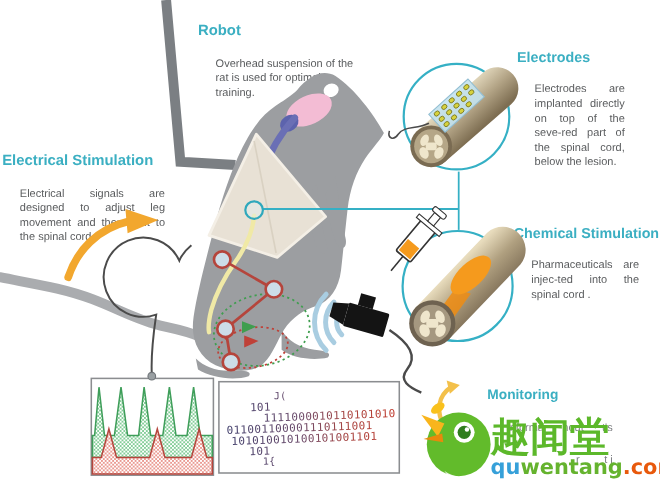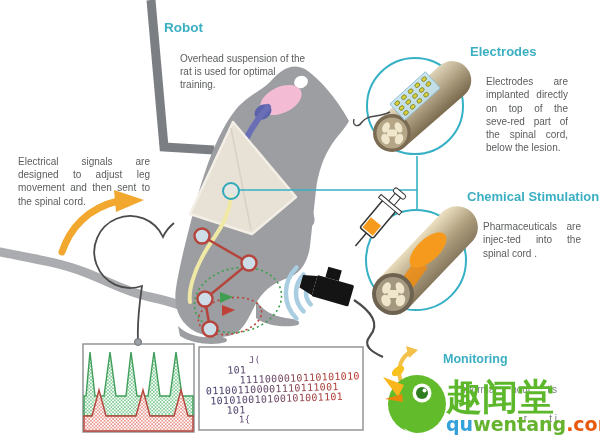--- a/index.html
+++ b/index.html
@@ -3,42 +3,43 @@
 <meta charset="utf-8">
 <style>
   html,body{margin:0;padding:0;}
   body{width:600px;height:441px;position:relative;background:#ffffff;overflow:hidden;
        font-family:"Liberation Sans",sans-serif;}
   #art{position:absolute;left:0;top:0;z-index:2;pointer-events:none;}
   .lbl{position:absolute;z-index:1;}
   .lbl h3{margin:0 0 2px 0;font-weight:600;color:#3bafc2;font-size:13px;line-height:1.1;white-space:nowrap;}
   .lbl p{margin:16px;font-size:10px;color:#5a5c5e;line-height:1.32;}
   .just p{text-align:justify;}
-  #robot-label{left:164px;top:21px;width:163px;}
+  #robot-label{left:180px;top:21px;width:163px;}
   #robot-label h3{font-size:13.5px;}
   #electrodes-label{left:470px;top:45px;width:114px;}
   #electrical-label{left:2px;top:139px;width:164px;}
   #electrical-label h3{font-size:13.5px;}
-  #chemical-label{left:467px;top:190px;width:130px;}
+  #chemical-label{left:467px;top:205px;width:130px;}
   #monitoring-label{left:423px;top:353px;width:150px;}
   #monitoring-label h3{font-size:12.5px;margin-left:20px;}
   #monitoring-label p{white-space:pre;color:#7b7d80;text-align:right;}
 </style>
 </head>
 <body>
 
 <div class="lbl" id="robot-label">
   <h3>Robot</h3>
   <p>Overhead suspension of the rat is used for optimal training.</p>
 </div>
 <div class="lbl just" id="electrodes-label">
   <h3>Electrodes</h3>
   <p>Electrodes are implanted directly on top of the seve-red part of the spinal cord, below the lesion.</p>
 </div>
 <div class="lbl just" id="electrical-label">
+  <h3>Electrical Stimulation</h3>
   <p>Electrical signals are designed to adjust leg movement and then sent to the spinal cord.</p>
 </div>
 <div class="lbl just" id="chemical-label">
   <h3>Chemical Stimulation</h3>
   <p>Pharmaceuticals are injec-ted into the spinal cord .</p>
 </div>
 <div class="lbl" id="monitoring-label">
   <h3>Monitoring</h3>
   <p>nforma      hout      t's</p>
   <p>r        t i</p>

